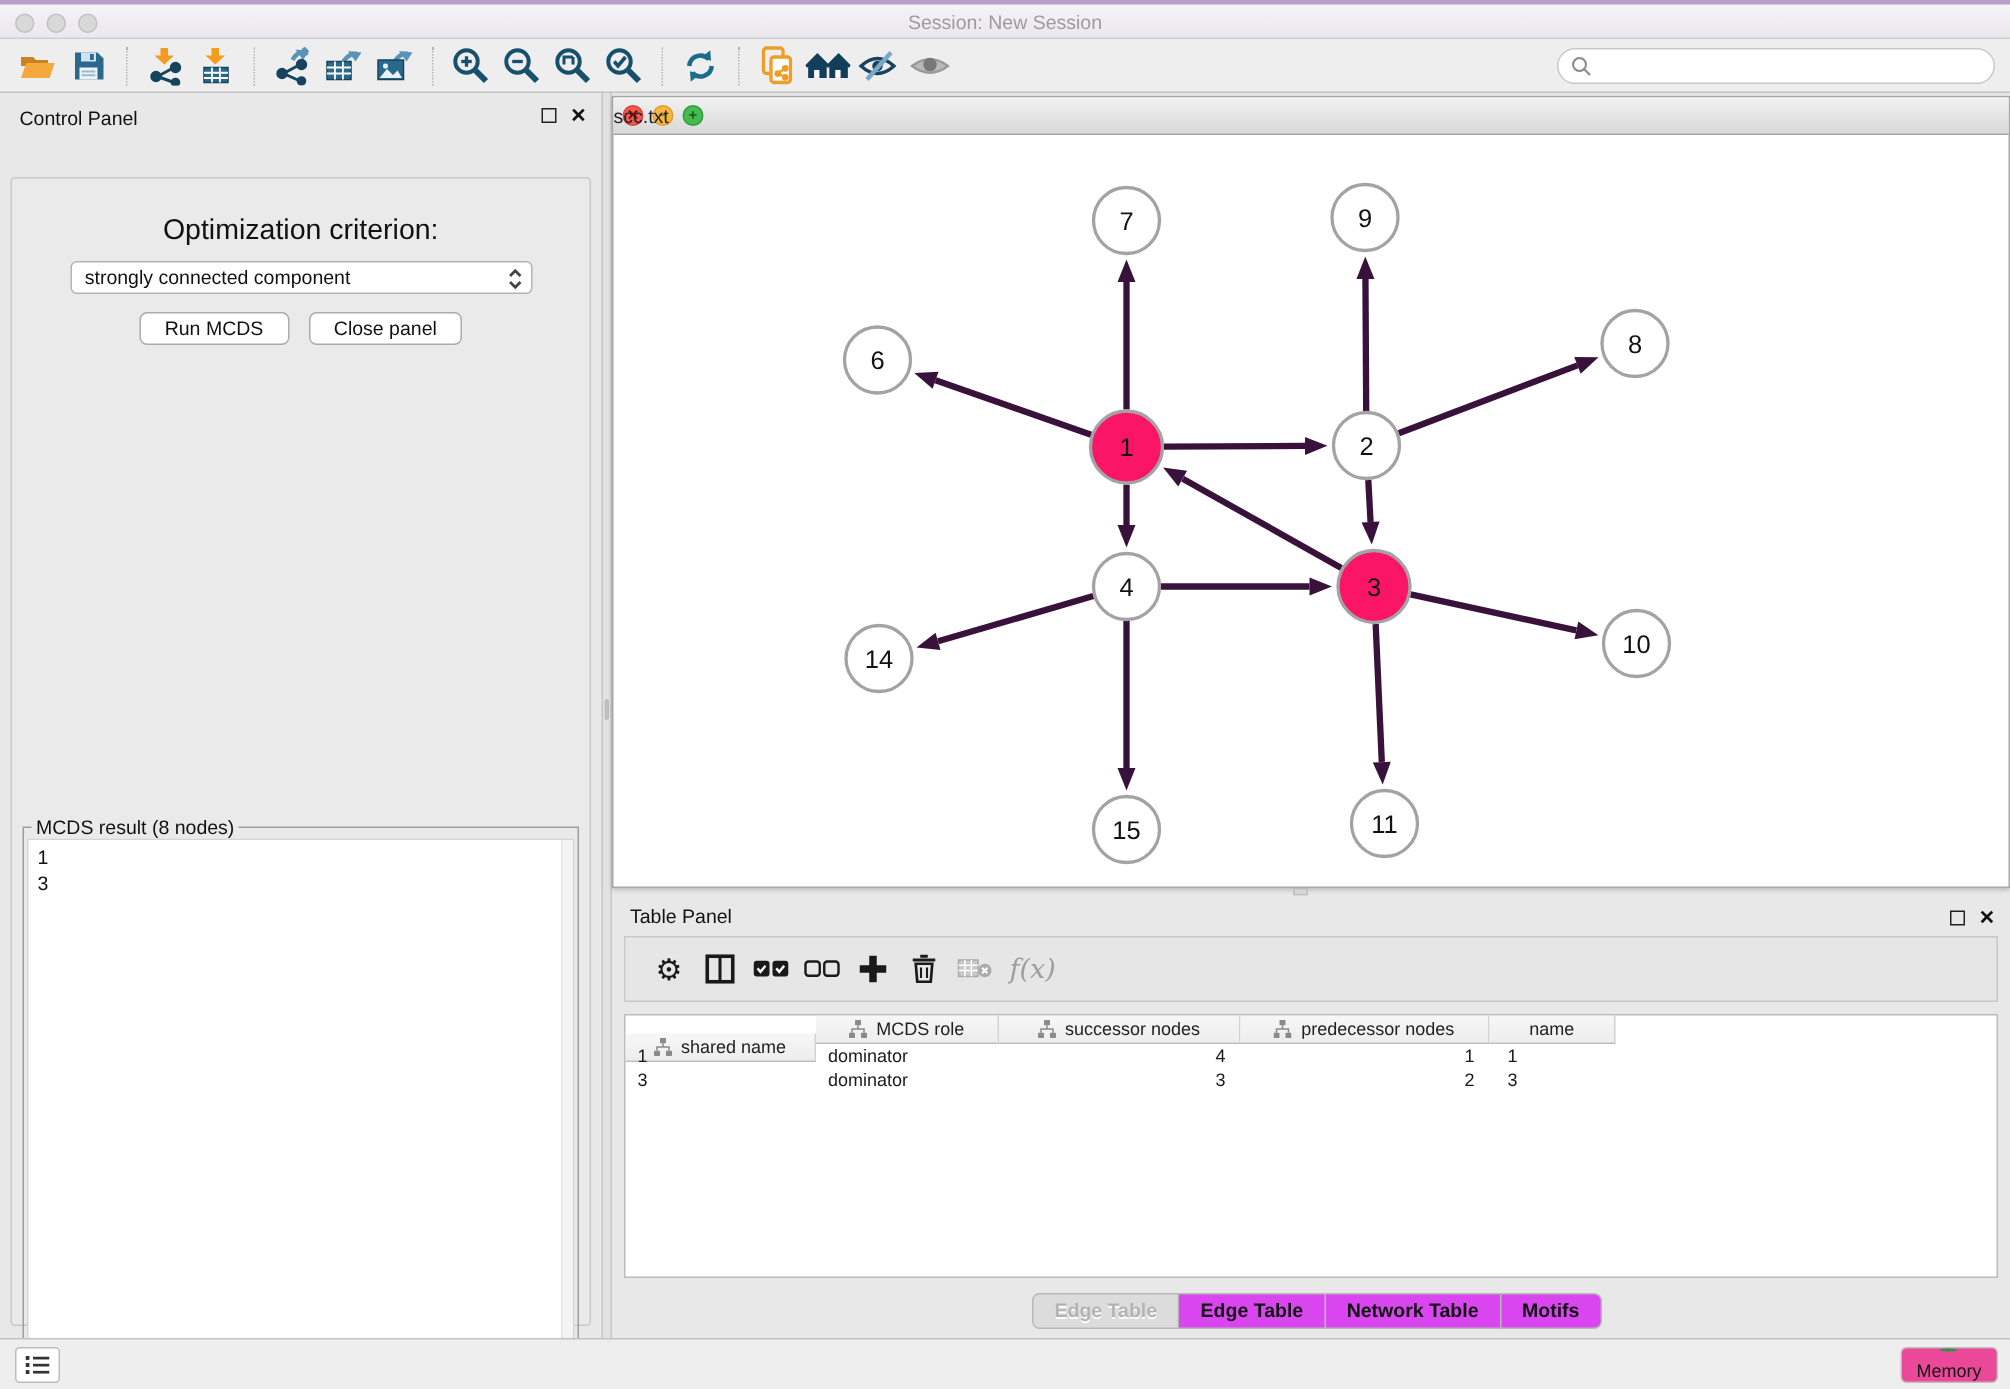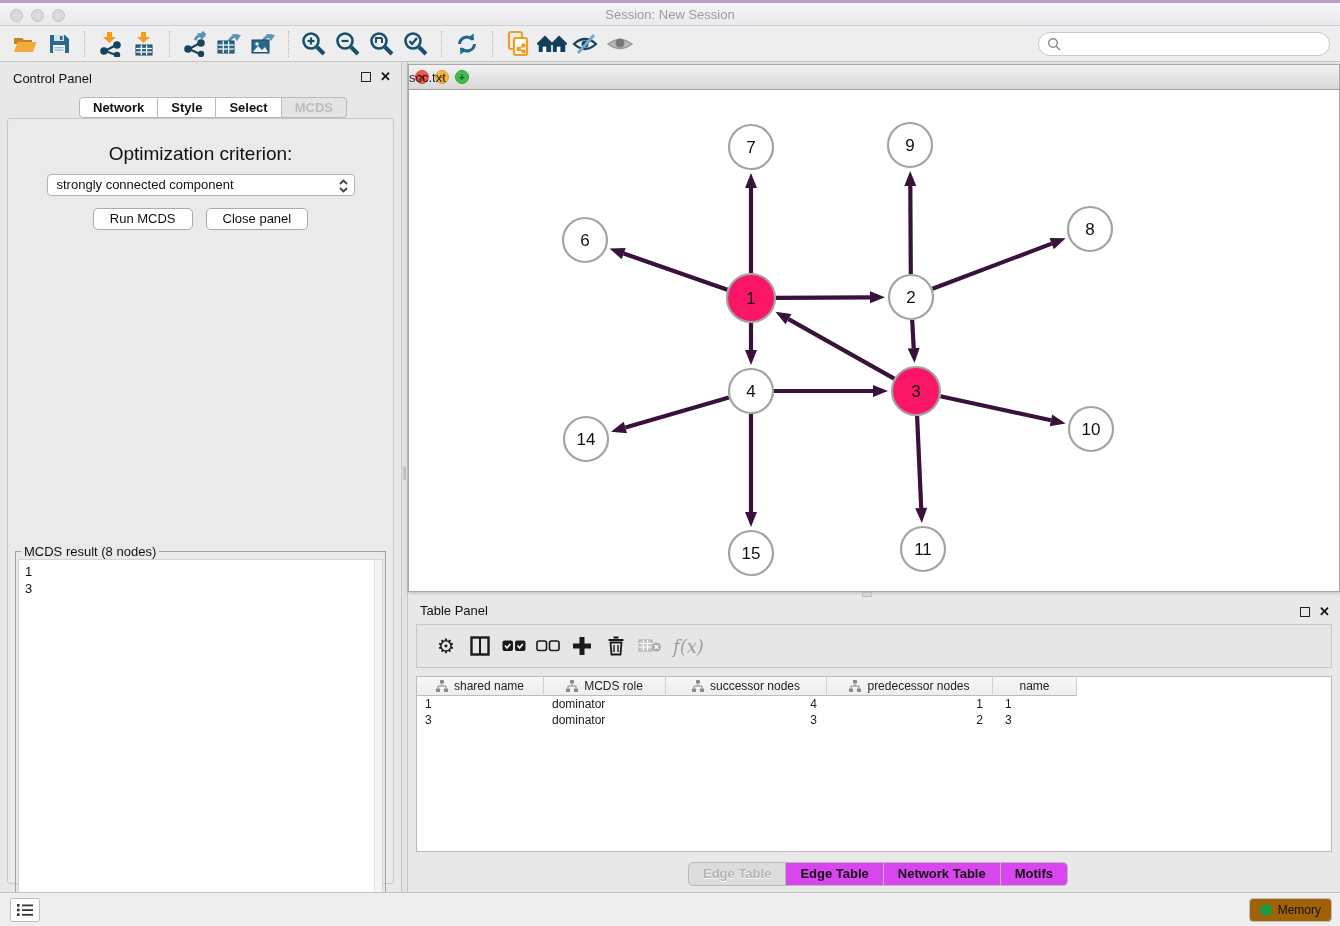--- a/index.html
+++ b/index.html
@@ -103,22 +103,22 @@
     background:#d946ef; border:1px solid #b9b9b9; border-left:none; }
   .tp-tab:first-child { border-left:1px solid #b9b9b9; border-radius:5px 0 0 5px; }
   .tp-tab:last-child { border-radius:0 5px 5px 0; }
   .tp-tab.selected { background:#dcdcdc; color:#b3b3b3; text-shadow:0 1px 0 #fff; }
 
   
   .statusbar { position:absolute; left:0; top:892px; width:1340px; height:34px; background:#eeeeee;
     border-top:1px solid #c2c2c2; }
   .listbtn { position:absolute; left:10px; top:5px; width:30px; height:24px; background:#fff;
     border:1px solid #bdbdbd; border-radius:3px; display:flex; align-items:center; justify-content:center; }
-  .membtn { position:absolute; right:8px; top:5px; height:24px; padding:0 10px; background:#a16207;
-    border:1px solid #bdbdbd; border-radius:4px; display:flex; align-items:center; gap:6px; font-size:12px; color:#111; }
+  .membtn { position:absolute; right:8px; top:5px; height:24px; padding:0 10px; background:#ec4899;
+    border:1px solid #bdbdbd; border-radius:4px; display:flex; align-items:center; gap:6px; font-size:12px; color:#111;flex-direction:column; }
   .memdot { width:12px; height:12px; border-radius:50%; background:#1d9a3d; }
 </style>
 </head>
 <body>
 
 <div class="app">
 
   <div class="titlebar">
     <div class="tl-dots">
       <span class="tl-dot"></span>
@@ -297,26 +297,20 @@
 
   <div class="main">
 
     <div class="cpanel">
       <div class="cpanel-head">
         <span class="ptitle">Control Panel</span>
         <span class="win-ctrls">
           <span class="float-ic"></span>
           <span class="close-ic">✕</span>
         </span>
-      </div>
-      <div class="cp-tabs">
-        <div class="cp-tab">Network</div>
-        <div class="cp-tab">Style</div>
-        <div class="cp-tab">Select</div>
-        <div class="cp-tab selected">MCDS</div>
       </div>
       <div class="cp-body">
         <div class="opt-label">Optimization criterion:</div>
         <div class="selectbox">
           <span>strongly connected component</span>
           <span class="stepper">
             <svg width="11" height="18" viewBox="0 0 11 18">
               <path d="M2 7 L5.5 3.5 L9 7" fill="none" stroke="#444" stroke-width="1.8"></path>
               <path d="M2 11 L5.5 14.5 L9 11" fill="none" stroke="#444" stroke-width="1.8"></path>
             </svg>
@@ -465,21 +459,21 @@
               <line x1="5.3" y1="2" x2="5.3" y2="13" stroke="#fff"></line>
                 <line x1="9.6" y1="2" x2="9.6" y2="13" stroke="#fff"></line>
               <circle cx="18.5" cy="9" r="4.5" fill="#ababab"></circle>
               <path d="M16.7 7.2 l3.6 3.6 M20.3 7.2 l-3.6 3.6" stroke="#fff" stroke-width="1.4"></path>
             </svg>
           </span>
           <span class="fx">f(x)</span>
         </div>
         <div class="datatable">
           <div class="thead">
-              <div class="th" style="width: 127px;">
+              <div class="th" style="width: 127px; margin-top: 12px;">
                 <svg width="12" height="12" viewBox="0 0 12 12">
                   <path d="M6 3.5 V6 M2 8.5 V6 h8 v2.5" stroke="#8a8a8a" fill="none" stroke-width="1"></path>
                   <rect x="4" y="0" width="4" height="3.5" rx="0.5" fill="#8a8a8a"></rect>
                   <rect x="0" y="8.5" width="4" height="3.5" rx="0.5" fill="#8a8a8a"></rect>
                   <rect x="8" y="8.5" width="4" height="3.5" rx="0.5" fill="#8a8a8a"></rect>
                 </svg>
                 <span>shared name</span>
               </div>
               <div class="th" style="width: 122px;">
                 <svg width="12" height="12" viewBox="0 0 12 12">

